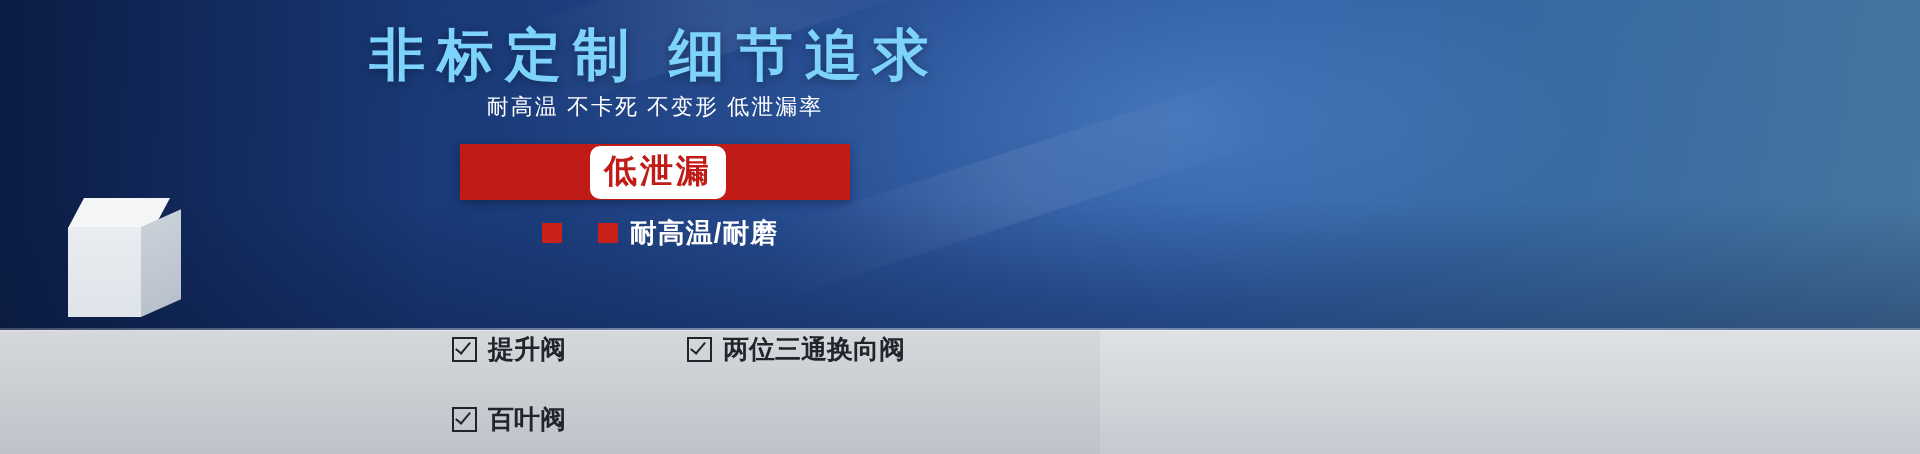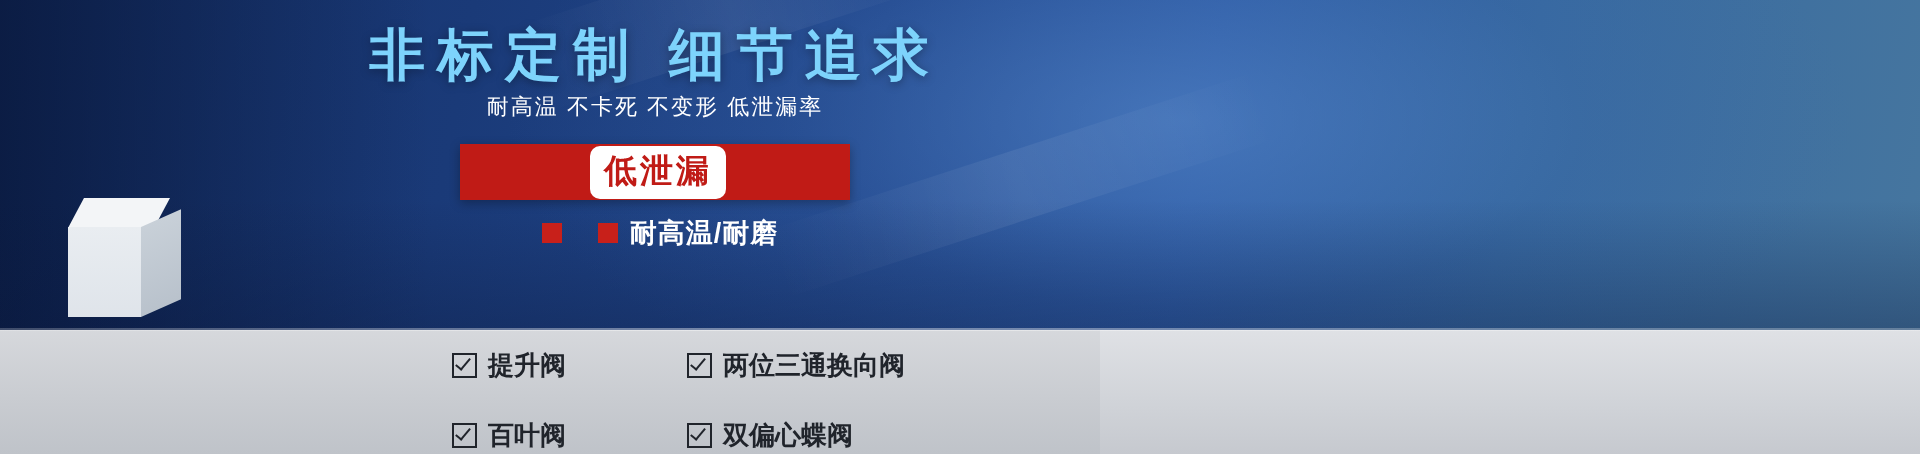--- a/index.html
+++ b/index.html
@@ -170,21 +170,21 @@
     width: 20px;
     height: 20px;
     background: #c8201a;
     display: inline-block;
   }
 
   
   .checklist {
     position: absolute;
     left: 452px;
-    top: 348px;
+    top: 332px;
     display: grid;
     grid-template-columns: 200px auto;
     row-gap: 12px;
     column-gap: 22px;
     gap: 35px;
   }
   .check-item {
     display: flex;
     align-items: center;
     gap: 11px;
@@ -290,19 +290,15 @@
       <span>提升阀</span>
     </div>
     <div class="check-item">
       <span class="check-box"></span>
       <span>两位三通换向阀</span>
     </div>
     <div class="check-item">
       <span class="check-box"></span>
       <span>百叶阀</span>
     </div>
-    <div class="check-item">
-      <span class="check-box"></span>
-      <span>双偏心蝶阀</span>
-    </div>
   </div>
 
 </div>
 
 </body></html>

